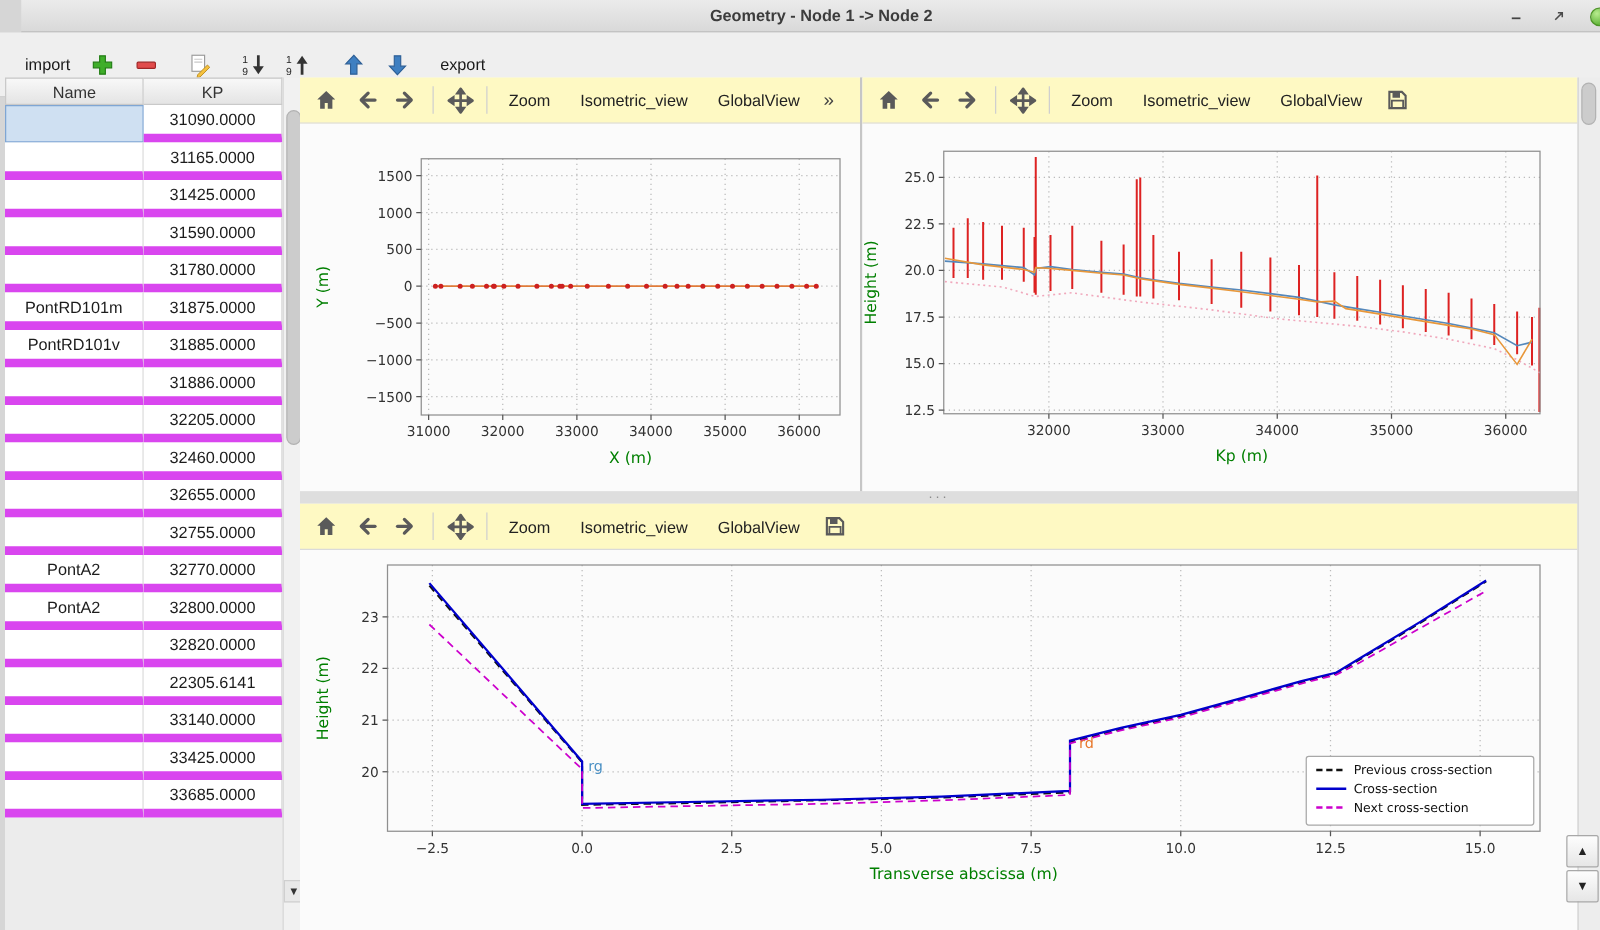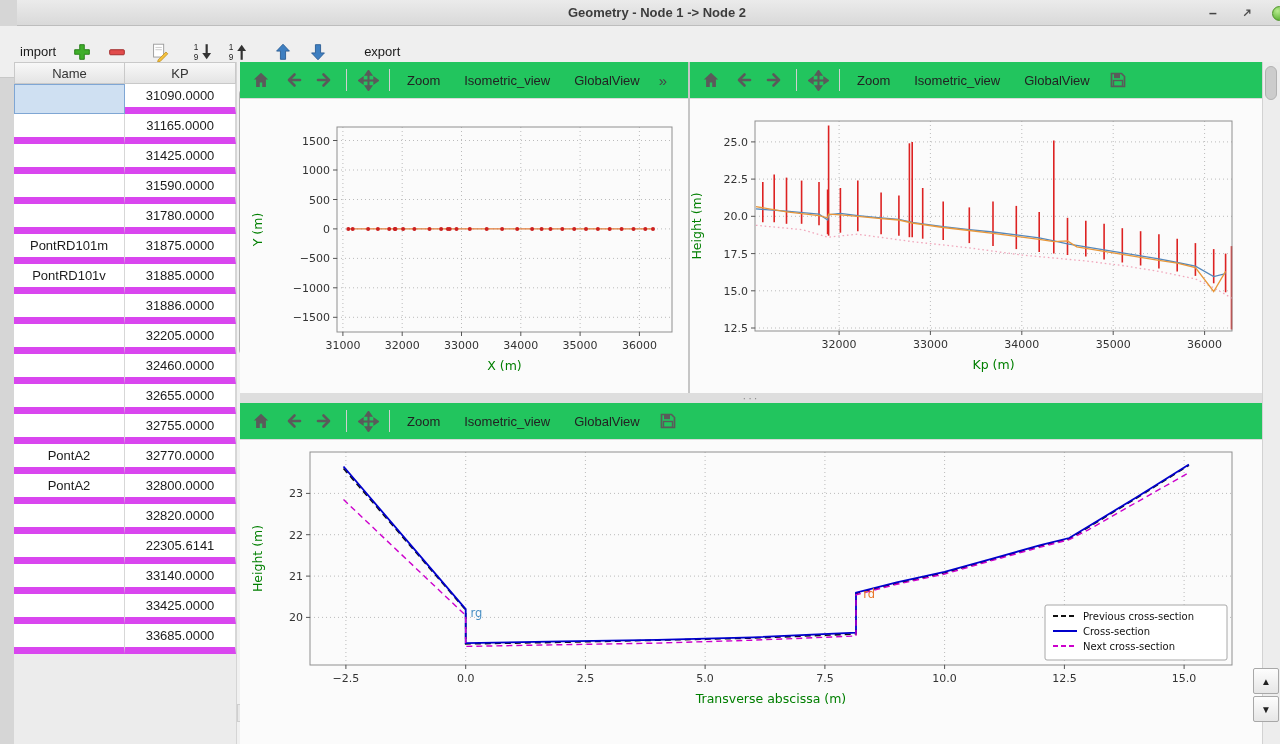--- a/index.html
+++ b/index.html
@@ -15,21 +15,21 @@
   .close-ball{width:15px;height:15px;border-radius:50%;
     background:radial-gradient(circle at 35% 30%,#b8ec8f,#64b63c 70%);border:1px solid #4d9427}
 
   
   .main-toolbar{position:absolute;left:0;top:26px;width:1280px;height:52px;background:#efefef;
     border-bottom:1px solid #c8c8c8;display:flex;align-items:center;padding-left:16px;gap:9px}
   .tb-label{padding:0 4px;color:#1a1a1a}
   .tb-icon{width:26px;height:26px;display:flex;align-items:center;justify-content:center;border-radius:3px}
 
   
-  .table-panel{position:absolute;left:14px;top:62px;width:240px;height:682px;background:#ececec;border-right:1px solid #c4c4c4}
+  .table-panel{position:absolute;left:4px;top:62px;width:240px;height:682px;background:#ececec;border-right:1px solid #c4c4c4}
   .tbl-header{display:flex;height:22px}
   .th{width:111px;height:22px;background:linear-gradient(#f8f8f8,#e4e4e4);border:1px solid #c9c9c9;
     border-left:none;display:flex;align-items:center;justify-content:center;color:#333}
   .th:first-child{border-left:1px solid #c9c9c9}
   .tr{display:flex;height:30px}
   .td{width:111px;height:30px;background:#fff;border-right:1px solid #d7d7d7;border-bottom:7px solid #d946ef;
     display:flex;align-items:center;justify-content:center;color:#1c1c1c}
   .td.selected{background:#cfe0f2;border:1px solid #7fa6d4}
   .tbl-scroll{position:absolute;right:0;top:0;width:17px;height:682px;background:#f1f1f1;border-left:1px solid #d5d5d5}
   .tbl-thumb{position:absolute;left:2px;top:26px;width:12px;height:268px;background:#cccccc;border:1px solid #b2b2b2;border-radius:6px}
@@ -38,21 +38,21 @@
 
   
   .plots{position:absolute;left:240px;top:62px;width:1022px;height:682px;background:#e2e2e2}
   .plot-panel{position:absolute;background:#fbfbfb}
   #panel-plan{left:0;top:0;width:448px;height:331px}
   #panel-profile{left:450px;top:0;width:572px;height:331px}
   #panel-cross{left:0;top:341px;width:1022px;height:341px}
   .vdivider{position:absolute;left:448px;top:0;width:2px;height:331px;background:#c6c6c6}
   .splitter{position:absolute;left:0;top:331px;width:1022px;height:10px;background:#dedede;
     display:flex;align-items:center;justify-content:center;color:#8a8a8a;font-size:11px;letter-spacing:2px;line-height:4px}
-  .plot-toolbar{height:37px;background:#22c55e;border-bottom:1px solid #dadada;display:flex;align-items:center;
+  .plot-toolbar{height:37px;background:#fef9c3;border-bottom:1px solid #dadada;display:flex;align-items:center;
     gap:2px;padding:0 6px}
   .ptb-btn{height:28px;min-width:30px;display:flex;align-items:center;justify-content:center;border-radius:3px;color:#222}
   .ptb-btn.text{padding:0 11px}
   .ptb-sep{width:1px;height:22px;background:#cfcfcf;margin:0 4px}
   .overflow{font-size:15px;color:#444;padding:0 6px}
   svg.chart{display:block;background:#fbfbfb}
   .grid{stroke:#bbbbbb;stroke-width:1;stroke-dasharray:1 3}
   .frame{fill:none;stroke:#8f8f8f;stroke-width:1}
   .tickmark{stroke:#555;stroke-width:1}
   .tick{font-family:"DejaVu Sans",sans-serif;font-size:11px;fill:#333}
@@ -121,21 +121,21 @@
   <div class="tb-icon" style="margin-left:10px">
     <svg width="22" height="22" viewBox="0 0 24 24">
       <path d="M12 3.5 19 11h-4.2v9H9.2v-9H5z" fill="#3e7fc1" stroke="#2d5f96"></path>
     </svg>
   </div>
   <div class="tb-icon">
     <svg width="22" height="22" viewBox="0 0 24 24">
       <path d="M12 20.5 5 13h4.2V4h5.6v9H19z" fill="#3e7fc1" stroke="#2d5f96"></path>
     </svg>
   </div>
-  <span class="tb-label" style="margin-left:20px">export</span>
+  <span class="tb-label" style="margin-left:8px">export</span>
 </div>
 
 <div class="table-panel">
   <div class="tbl-header">
     <div class="th">Name</div>
     <div class="th">KP</div>
   </div>
   <div>
       <div class="tr">
         <div class="td selected"></div>

